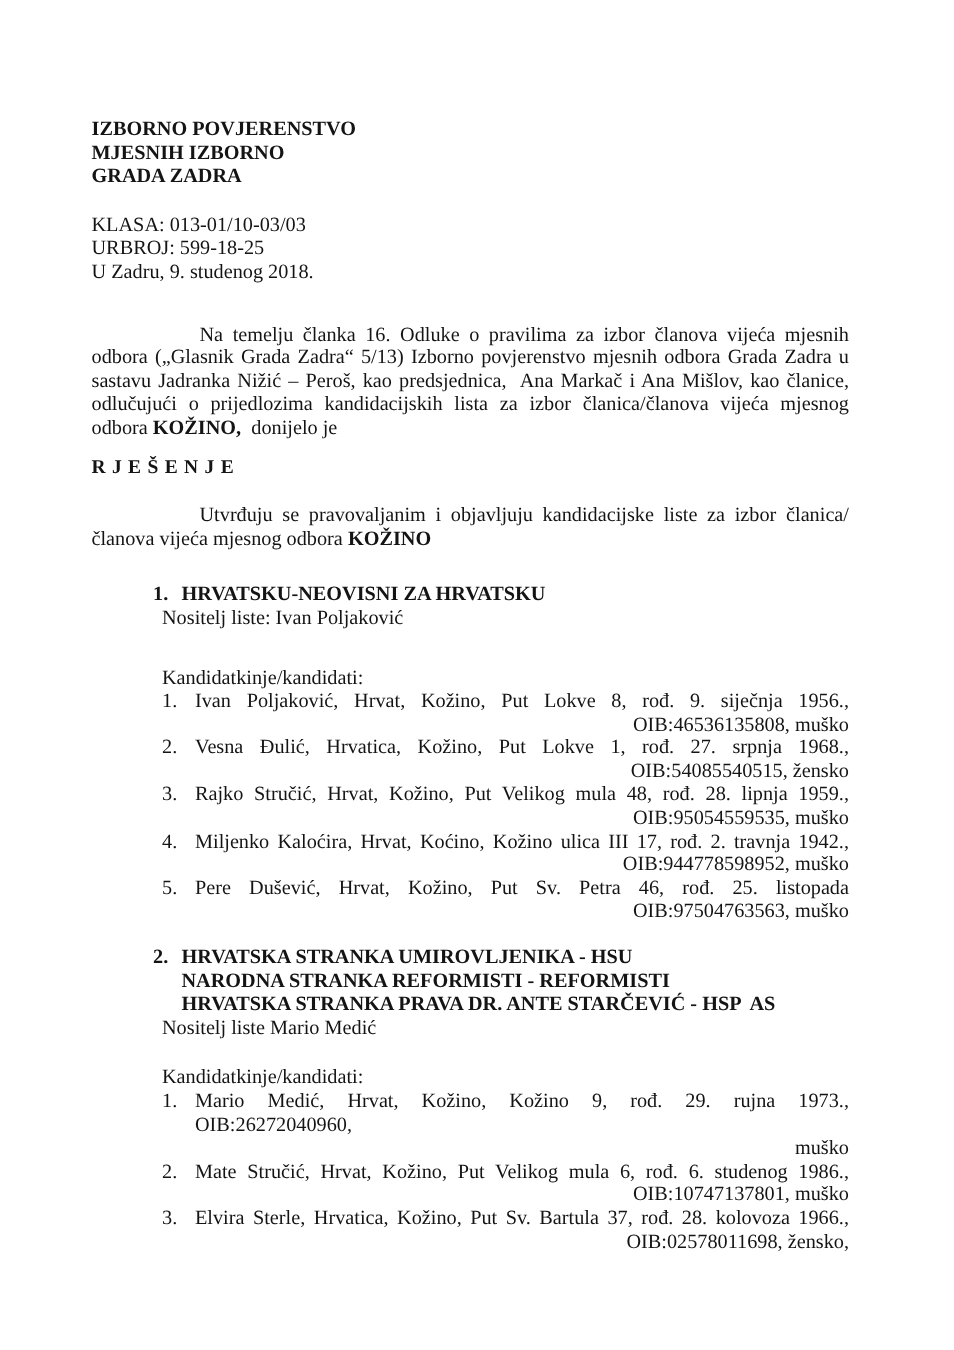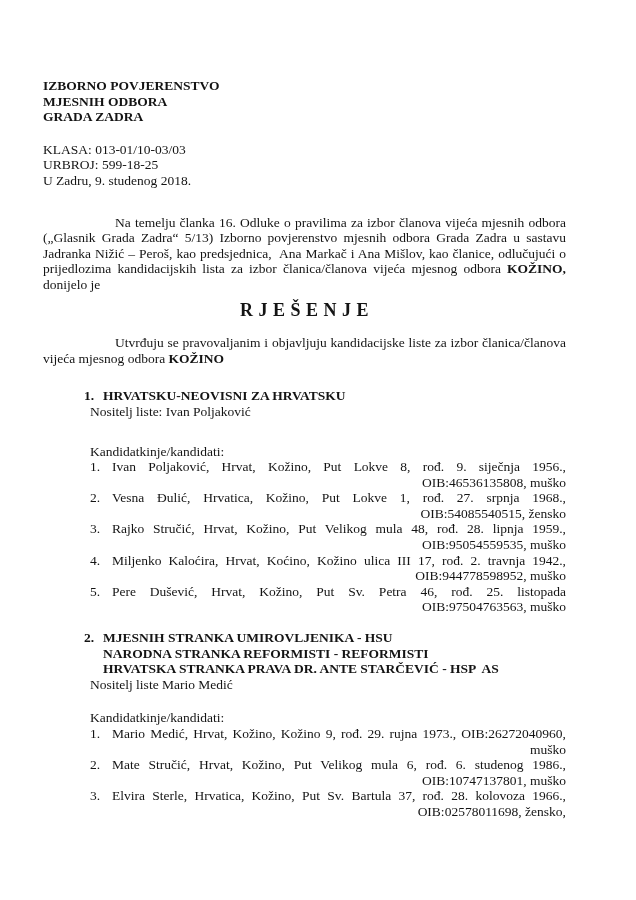--- a/index.html
+++ b/index.html
@@ -1,30 +1,30 @@
 <!DOCTYPE html>
 <html lang="hr"><head>
 <meta charset="utf-8">
 <style>
   html,body{margin:0;padding:0;background:#ffffff;}
   .page{
     width:636px;height:900px;box-sizing:border-box;overflow:hidden;
     background:#ffffff;color:#141414;
-    padding:78px 70px 0 43px;
+    padding:78px 70px 0 61px;
     font-family:"Liberation Serif","DejaVu Serif",serif;
     font-size:13.5px;line-height:15.6px;
   }
   .b{font-weight:bold;}
   .pre{white-space:pre-wrap;}
   .header-block div{font-weight:bold;}
   .meta-block{margin-top:17px;}
   .para{margin:0;text-align:justify;}
   .indent{text-indent:72px;}
   .intro{margin-top:26px;}
-  .decision{margin:10px 0 0 0;text-align:center;font-size:18px;
+  .decision{margin:10px 0 0 0;text-align:left;font-size:13px;
     font-weight:bold;letter-spacing:0.5px;line-height:15.6px;}
   .statement{margin-top:17px;}
   .kand-list{margin-top:22px;}
   .kand-list.second{margin-top:15px;}
   .list-head{display:flex;margin-left:41px;font-weight:bold;}
   .list-num{flex:none;width:19px;}
   .list-title{flex:1;}
   .nositelj{margin-left:47px;}
   .kand-label{margin-left:47px;margin-top:24px;}
   .kand-label.second{margin-top:18px;}
@@ -34,21 +34,21 @@
   .cand-text .l1{text-align:justify;text-align-last:justify;}
   .cand-text .l2{text-align:right;}
 </style>
 </head>
 <body>
 
 <div class="page">
 
   <div class="header-block">
     <div>IZBORNO POVJERENSTVO</div>
-    <div>MJESNIH ODBORA</div>
+    <div>MJESNIH IZBORNO</div>
     <div>GRADA ZADRA</div>
   </div>
 
   <div class="meta-block">
     <div>KLASA: 013-01/10-03/03</div>
     <div>URBROJ: 599-18-25</div>
     <div>U Zadru, 9. studenog 2018.</div>
   </div>
 
   <p class="para indent intro"><span class="pre">Na temelju članka 16. Odluke o pravilima za izbor članova vijeća mjesnih odbora („Glasnik Grada Zadra“ 5/13) Izborno povjerenstvo mjesnih odbora Grada Zadra u sastavu Jadranka Nižić – Peroš, kao predsjednica,  Ana Markač i Ana Mišlov, kao članice, odlučujući o prijedlozima kandidacijskih lista za izbor članica/članova vijeća mjesnog odbora </span><span class="b">KOŽINO,</span><span class="pre">  donijelo je</span></p>
@@ -101,21 +101,21 @@
         <div class="l1">Pere Dušević, Hrvat, Kožino, Put Sv. Petra 46, rođ. 25. listopada</div>
         <div class="l2">OIB:97504763563, muško</div>
       </div>
     </div>
   </section>
 
   <section class="kand-list second">
     <div class="list-head">
       <span class="list-num">2.</span>
       <div class="list-title">
-        <div class="pre">MJESNIH STRANKA UMIROVLJENIKA - HSU</div>
+        <div class="pre">HRVATSKA STRANKA UMIROVLJENIKA - HSU</div>
         <div class="pre">NARODNA STRANKA REFORMISTI - REFORMISTI</div>
         <div class="pre">HRVATSKA STRANKA PRAVA DR. ANTE STARČEVIĆ - HSP  AS</div>
       </div>
     </div>
     <div class="nositelj">Nositelj liste Mario Medić</div>
     <div class="kand-label second">Kandidatkinje/kandidati:</div>
 
     <div class="cand">
       <span class="cand-num">1.</span>
       <div class="cand-text">

